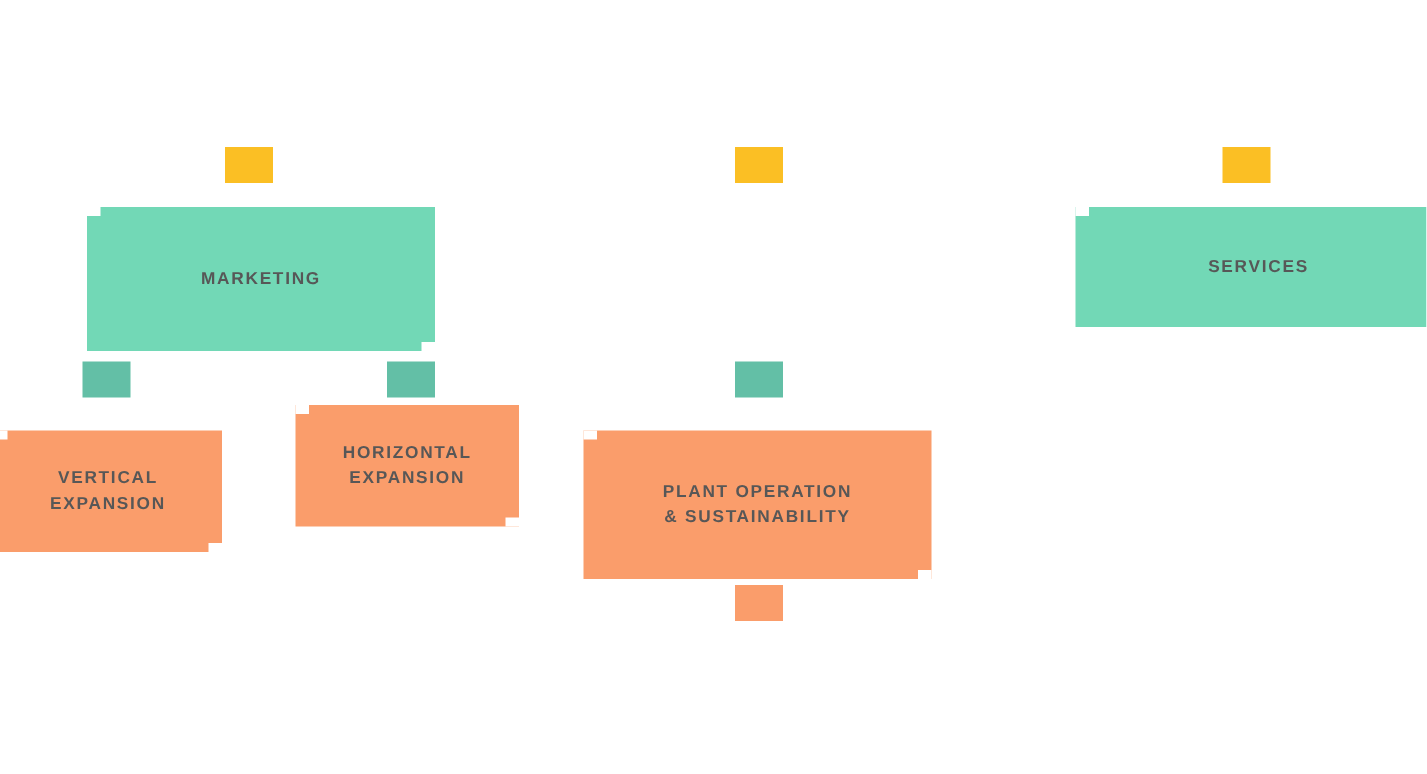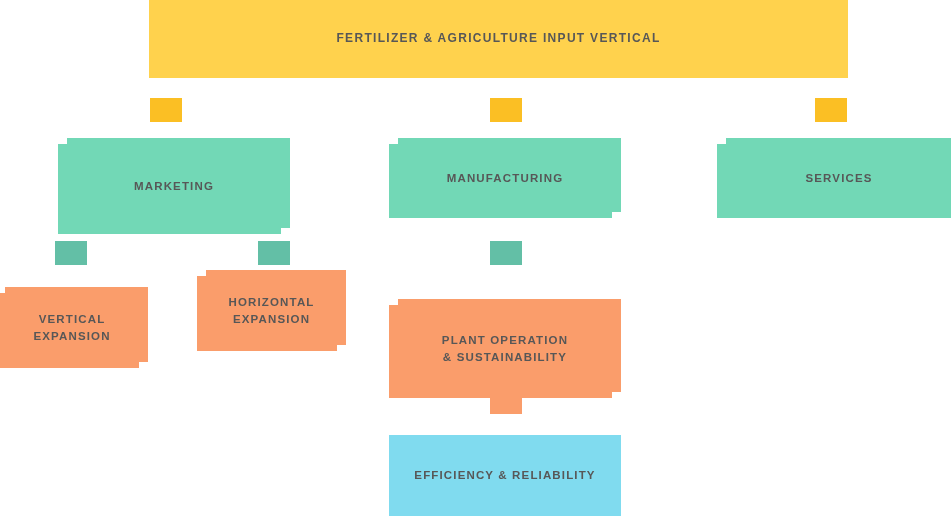--- a/index.html
+++ b/index.html
@@ -57,51 +57,40 @@
 <body>
 
 <div id="canvas" style="background: rgb(255, 255, 255);">
     <div class="connector" style="left: 150px; top: 98px; width: 32px; height: 24px; background: rgb(251, 191, 36);"></div>
     <div class="connector" style="left: 490px; top: 98px; width: 32px; height: 24px; background: rgb(251, 191, 36);"></div>
     <div class="connector" style="left: 815px; top: 98px; width: 32px; height: 24px; background: rgb(251, 191, 36);"></div>
     <div class="connector" style="left: 55px; top: 241px; width: 32px; height: 24px; background: rgb(99, 191, 166);"></div>
     <div class="connector" style="left: 258px; top: 241px; width: 32px; height: 24px; background: rgb(99, 191, 166);"></div>
     <div class="connector" style="left: 490px; top: 241px; width: 32px; height: 24px; background: rgb(99, 191, 166);"></div>
     <div class="connector" style="left: 490px; top: 390px; width: 32px; height: 24px; background: rgb(250, 157, 107);"></div>
-    <div class="node header" style="left: 149px; top: 0px; width: 699px; height: 78px; background: rgb(255, 210, 77);">
-      <span class="node-label" style="color: rgb(87, 87, 87);">FERTILIZER &amp; AGRICULTURE INPUT VERTICAL</span>
-    </div>
     <div class="node" style="left: 58px; top: 138px; width: 232px; height: 96px; background: rgb(114, 216, 182);">
       <span class="node-label" style="color: rgb(87, 87, 87);">MARKETING</span>
-      <span class="notch tl"></span>
-      <span class="notch br"></span>
-    </div>
-    <div class="node" style="left: 389px; top: 138px; width: 232px; height: 80px; background: rgb(114, 216, 182);">
-      <span class="node-label" style="color: rgb(87, 87, 87);">MANUFACTURING</span>
       <span class="notch tl"></span>
       <span class="notch br"></span>
     </div>
     <div class="node" style="left: 717px; top: 138px; width: 244px; height: 80px; background: rgb(114, 216, 182);">
       <span class="node-label" style="color: rgb(87, 87, 87); text-align: right;">SERVICES</span>
       <span class="notch tl"></span>
     </div>
     <div class="node" style="left: -4px; top: 287px; width: 152px; height: 81px; background: rgb(250, 157, 107);">
       <span class="node-label" style="color: rgb(87, 87, 87);">VERTICAL
 EXPANSION</span>
       <span class="notch tl"></span>
       <span class="notch br"></span>
     </div>
     <div class="node" style="left: 197px; top: 270px; width: 149px; height: 81px; background: rgb(250, 157, 107);">
       <span class="node-label" style="color: rgb(87, 87, 87);">HORIZONTAL
 EXPANSION</span>
       <span class="notch tl"></span>
       <span class="notch br"></span>
     </div>
-    <div class="node" style="left: 389px; top: 299px; width: 232px; height: 99px; background: rgb(250, 157, 107);">
+    <div class="node" style="left: 389px; top: 287px; width: 232px; height: 99px; background: rgb(250, 157, 107);">
       <span class="node-label" style="color: rgb(87, 87, 87);">PLANT OPERATION
 &amp; SUSTAINABILITY</span>
       <span class="notch tl"></span>
       <span class="notch br"></span>
     </div>
-    <div class="node" style="left: 389px; top: 435px; width: 232px; height: 81px; background: rgb(128, 219, 239);">
-      <span class="node-label" style="color: rgb(87, 87, 87);">EFFICIENCY &amp; RELIABILITY</span>
-    </div>
   </div>
 
 </body></html>

